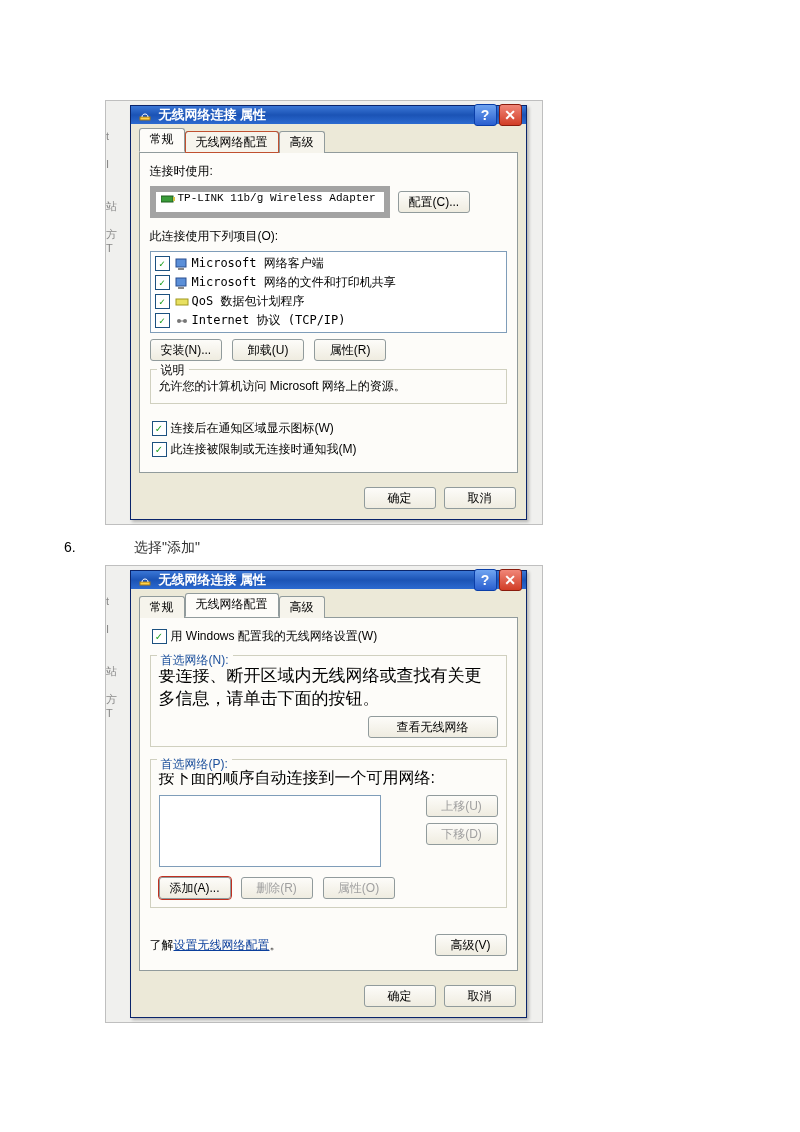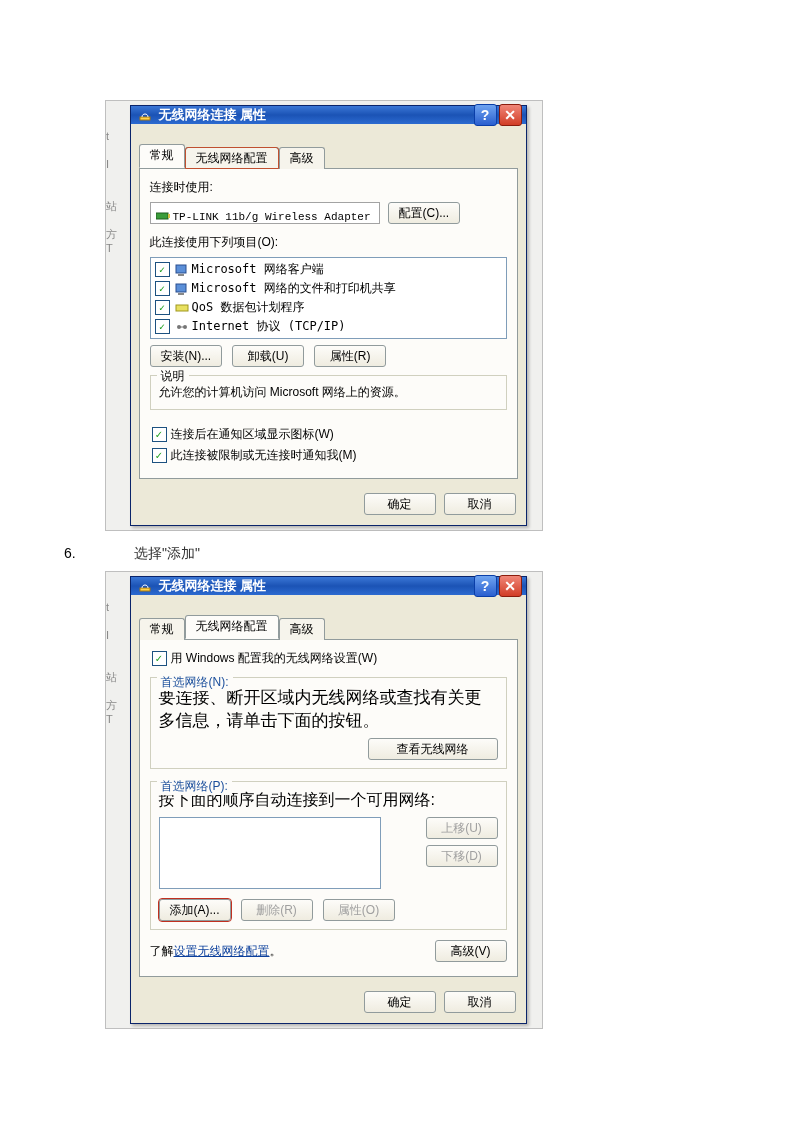--- a/index.html
+++ b/index.html
@@ -55,21 +55,21 @@
     justify-content: center;
     font-weight: bold;
     font-size: 14px;
     color: #fff;
     cursor: default;
   }
   .title-btn.help { background: linear-gradient(to bottom,#6fa4f0,#2a5fcf); border:1px solid #0a3ea8;}
   .title-btn.close { background: linear-gradient(to bottom,#f08678,#d13d26); border:1px solid #8a1c0d;}
 
   .tabs-row {
-    margin: 22px 8px 0 8px;
+    margin: 6px 8px 0 8px;
     display: flex;
     align-items: flex-end;
     border-bottom: 1px solid #919b9c;
     height: 22px;
   }
   .tab {
     border: 1px solid #919b9c;
     border-bottom: none;
     background: #f6f4ec;
     padding: 2px 10px 2px 10px;
@@ -91,25 +91,25 @@
   }
   .content-pane {
     border: 1px solid #919b9c;
     border-top: none;
     background: #fdfcf9;
     margin: 0 8px 6px 8px;
     padding: 10px 10px 14px 10px;
   }
   .row { margin-bottom: 6px; }
   .field-box {
-    border: 1px solid #a3a3a3;
+    border: 6px solid #a3a3a3;
     background: #fff;
     height: 20px;
     display: inline-flex;
-    align-items: flex-end;
+    align-items: flex-start;
     padding: 0 4px;
     width: 220px;
     font-family: "Courier New", monospace;
     font-size: 11px;
   }
   .btn {
     border: 1px solid #919b9c;
     background: linear-gradient(to bottom,#fdfcf9,#efece0);
     border-radius: 3px;
     padding: 2px 10px;
@@ -375,21 +375,21 @@
               <button class="btn disabled">下移(D)</button>
             </div>
           </div>
           <div class="btn-row" style="margin-top:10px;">
             <button class="btn highlight-red">添加(A)...</button>
             <button class="btn disabled">删除(R)</button>
             <button class="btn disabled">属性(O)</button>
           </div>
         </div>
 
-        <div class="flex-between" style="margin-top:10px; align-items:center;">
+        <div class="flex-between" style="margin-top:26px; align-items:center;">
           <div style="font-size:12px;">
             <span>了解</span><span class="link">设置无线网络配置</span><span>。</span>
           </div>
           <button class="btn">高级(V)</button>
         </div>
       </div>
 
       <div class="dlg-bottom">
         <button class="btn">确定</button>
         <button class="btn">取消</button>

